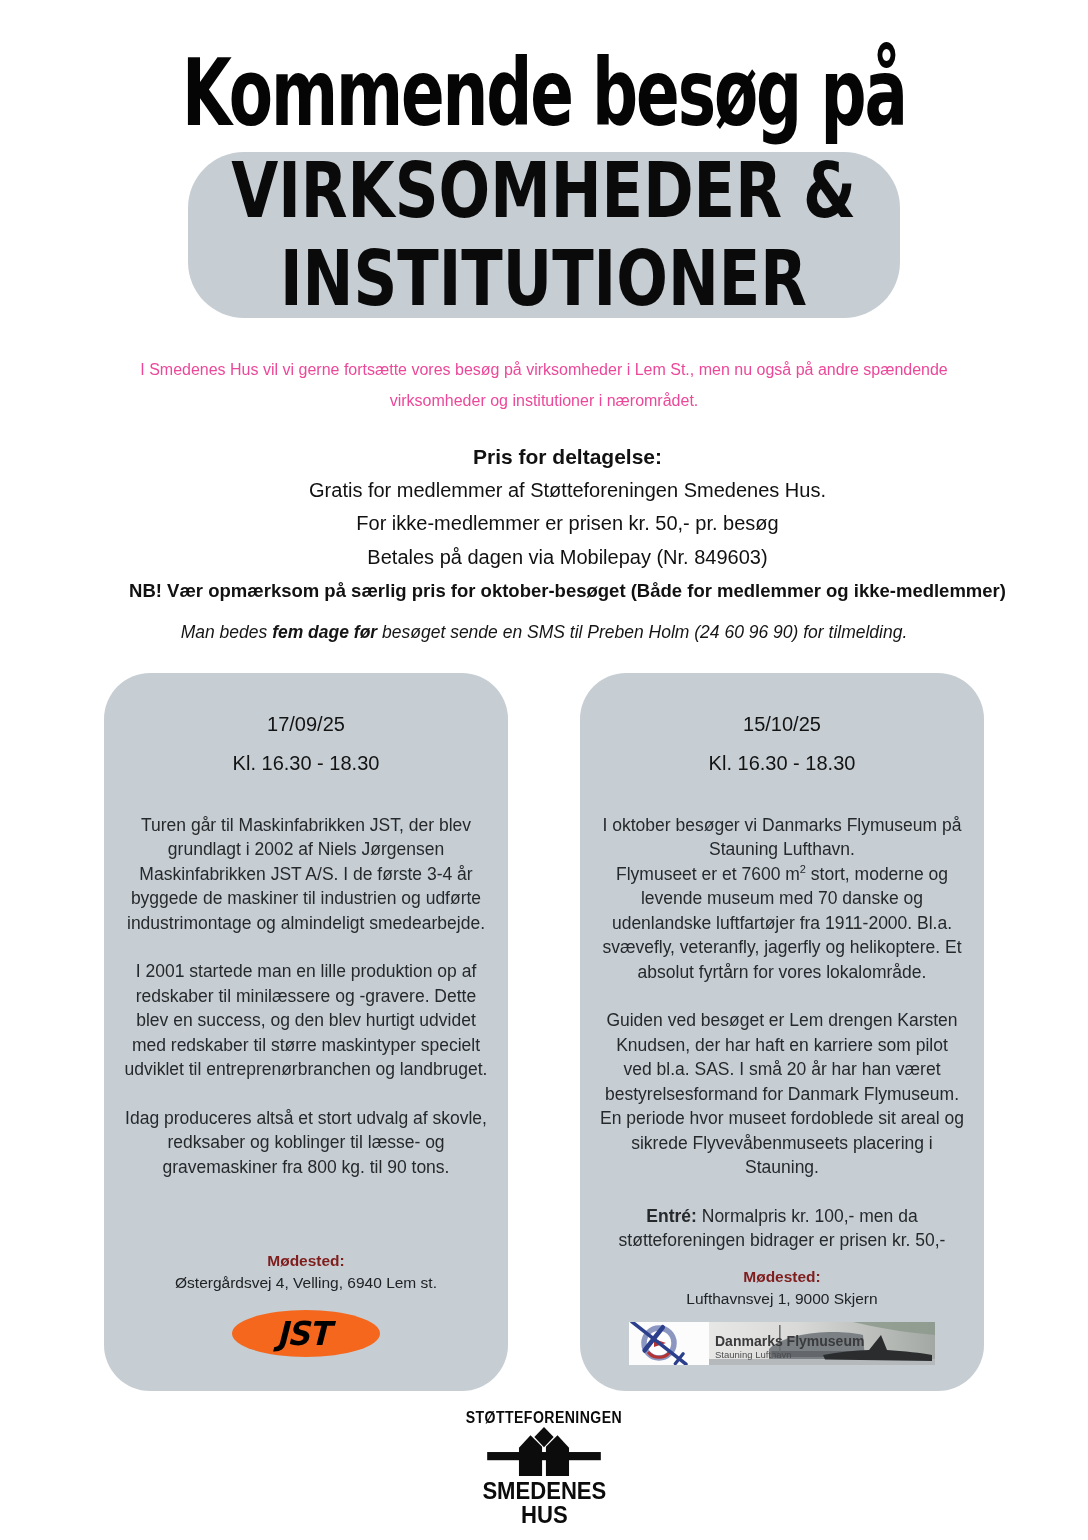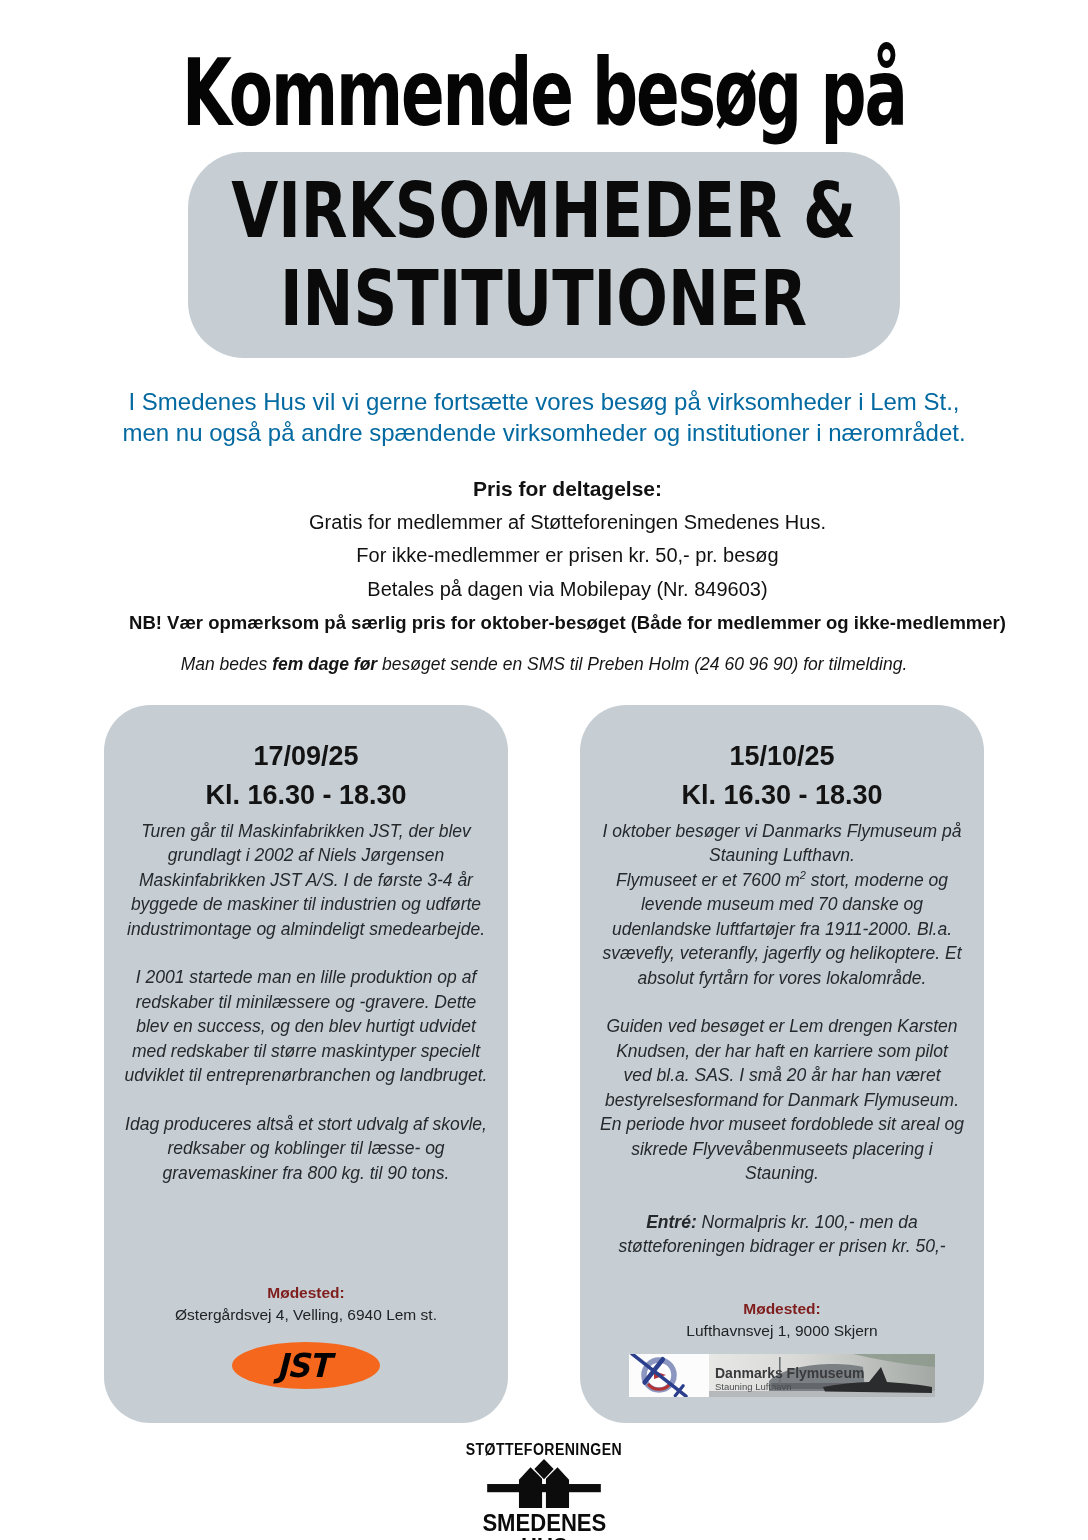--- a/index.html
+++ b/index.html
@@ -12,55 +12,55 @@
 
   
   .main-title { margin-top:40px; text-align:center; height:108px; }
   .main-title .big {
     display:inline-block; white-space:nowrap; line-height:108px;
     font-family:"DejaVu Sans", sans-serif; font-weight:bold; font-size:92px;
     letter-spacing:-3px; transform:scaleX(0.70); transform-origin:center;
     color:#050505;
   }
   .title-box {
-    width:712px; height:206px; margin:4px auto 12px; background:#c6ced4;
+    width:712px; height:166px; margin:4px auto 12px; background:#c6ced4;
     border-radius:56px; display:flex; flex-direction:column;
     justify-content:center; align-items:center;
   }
   .title-box .line {
     white-space:nowrap; font-family:"DejaVu Sans", sans-serif; font-weight:bold;
     font-size:76px; line-height:88px; color:#0a0a0a;
     transform:scaleX(0.80); transform-origin:center;
   }
 
   
   .intro {
-    max-width:880px; margin:28px auto 0; text-align:center;
-    font-size:24px; line-height:31px; color:#0369a1;
+    max-width:880px; margin:36px auto 0; text-align:center;
+    font-size:16px; line-height:31px; color:#ec4899;
   }
   .pricing { margin-top:24px; text-align:center;padding-left:47px; }
   .pricing p { margin:0; line-height:33.5px; }
   .pricing .heading { font-size:21px; font-weight:bold; }
   .pricing .price-line { font-size:20px; }
   .pricing .nb { font-size:18.5px; font-weight:bold; }
   .signup {
     margin:14px auto 0; text-align:center; font-size:17.5px;
     font-style:italic; color:#151515;
   }
   .signup strong { font-weight:bold; }
 
   
   .cards { display:flex; justify-content:center; gap:72px; margin-top:30px; }
   .card {
     width:404px; height:718px; background:#c6ced4; border-radius:46px;
     box-sizing:border-box; padding:28px 20px 24px; text-align:center;
     display:flex; flex-direction:column;
   }
-  .card-heading { margin:4px 0 0; font-size:27px; line-height:39px; font-weight:bold; color:#131313; }
-  .card-body { margin-top:4px; font-size:17.5px; line-height:24.5px; color:#26292c;font-style:italic; }
+  .card-heading { margin:4px 0 0; font-size:20px; line-height:39px; font-weight:normal; color:#131313; }
+  .card-body { margin-top:30px; font-size:17.5px; line-height:24.5px; color:#26292c; }
   .card-body p { margin:0 0 24px; }
   .card-body p:last-child { margin-bottom:0; }
   .card-body sup { font-size:11px; vertical-align:super; line-height:0; }
   .meeting { margin-top:auto; line-height:22px; }
   .meeting .label { font-size:15.5px; font-weight:bold; color:#7f1d1d; }
   .meeting .addr { font-size:15.5px; color:#202326; }
 
   .jst-logo {
     width:148px; height:47px; background:#f4671d; border-radius:50%;
     margin:16px auto 10px; display:flex; align-items:center; justify-content:center;

